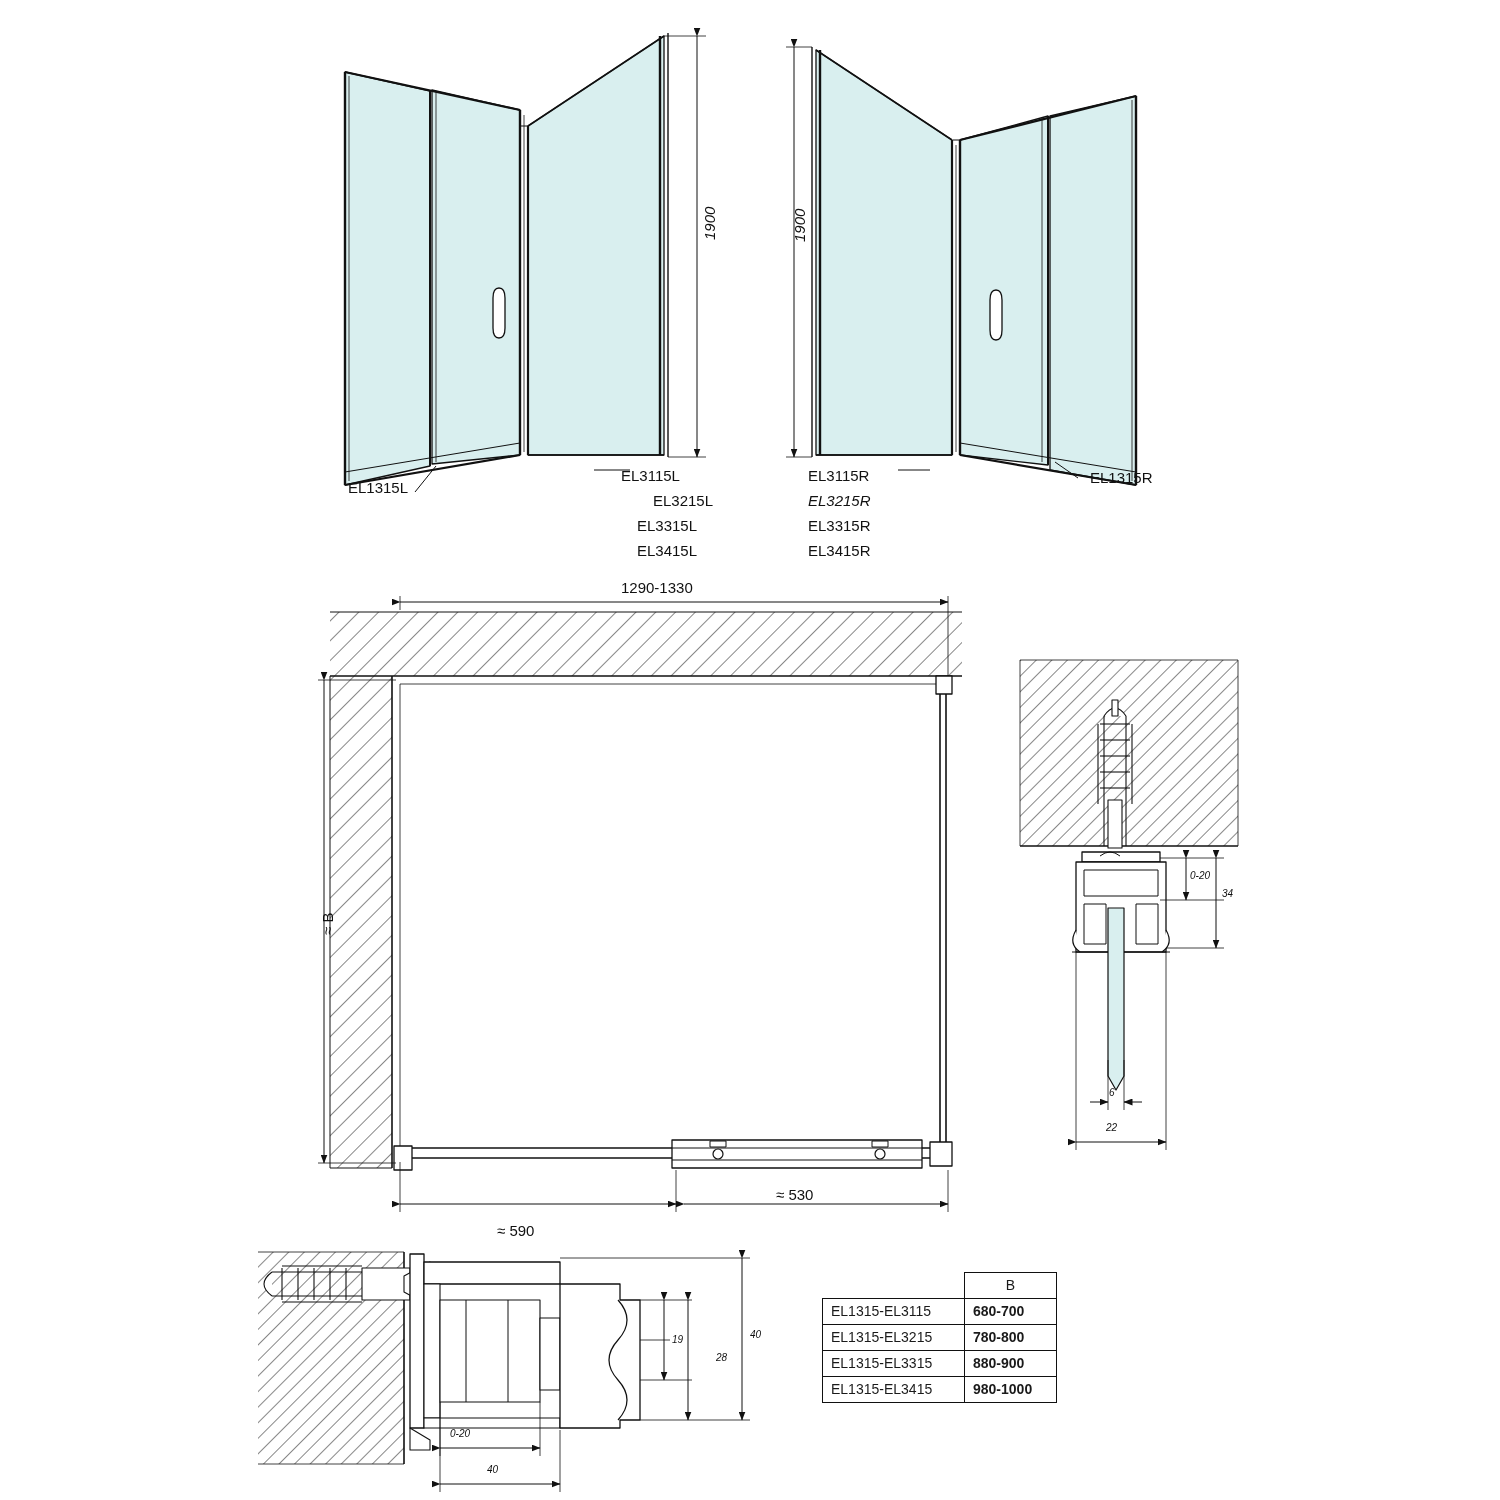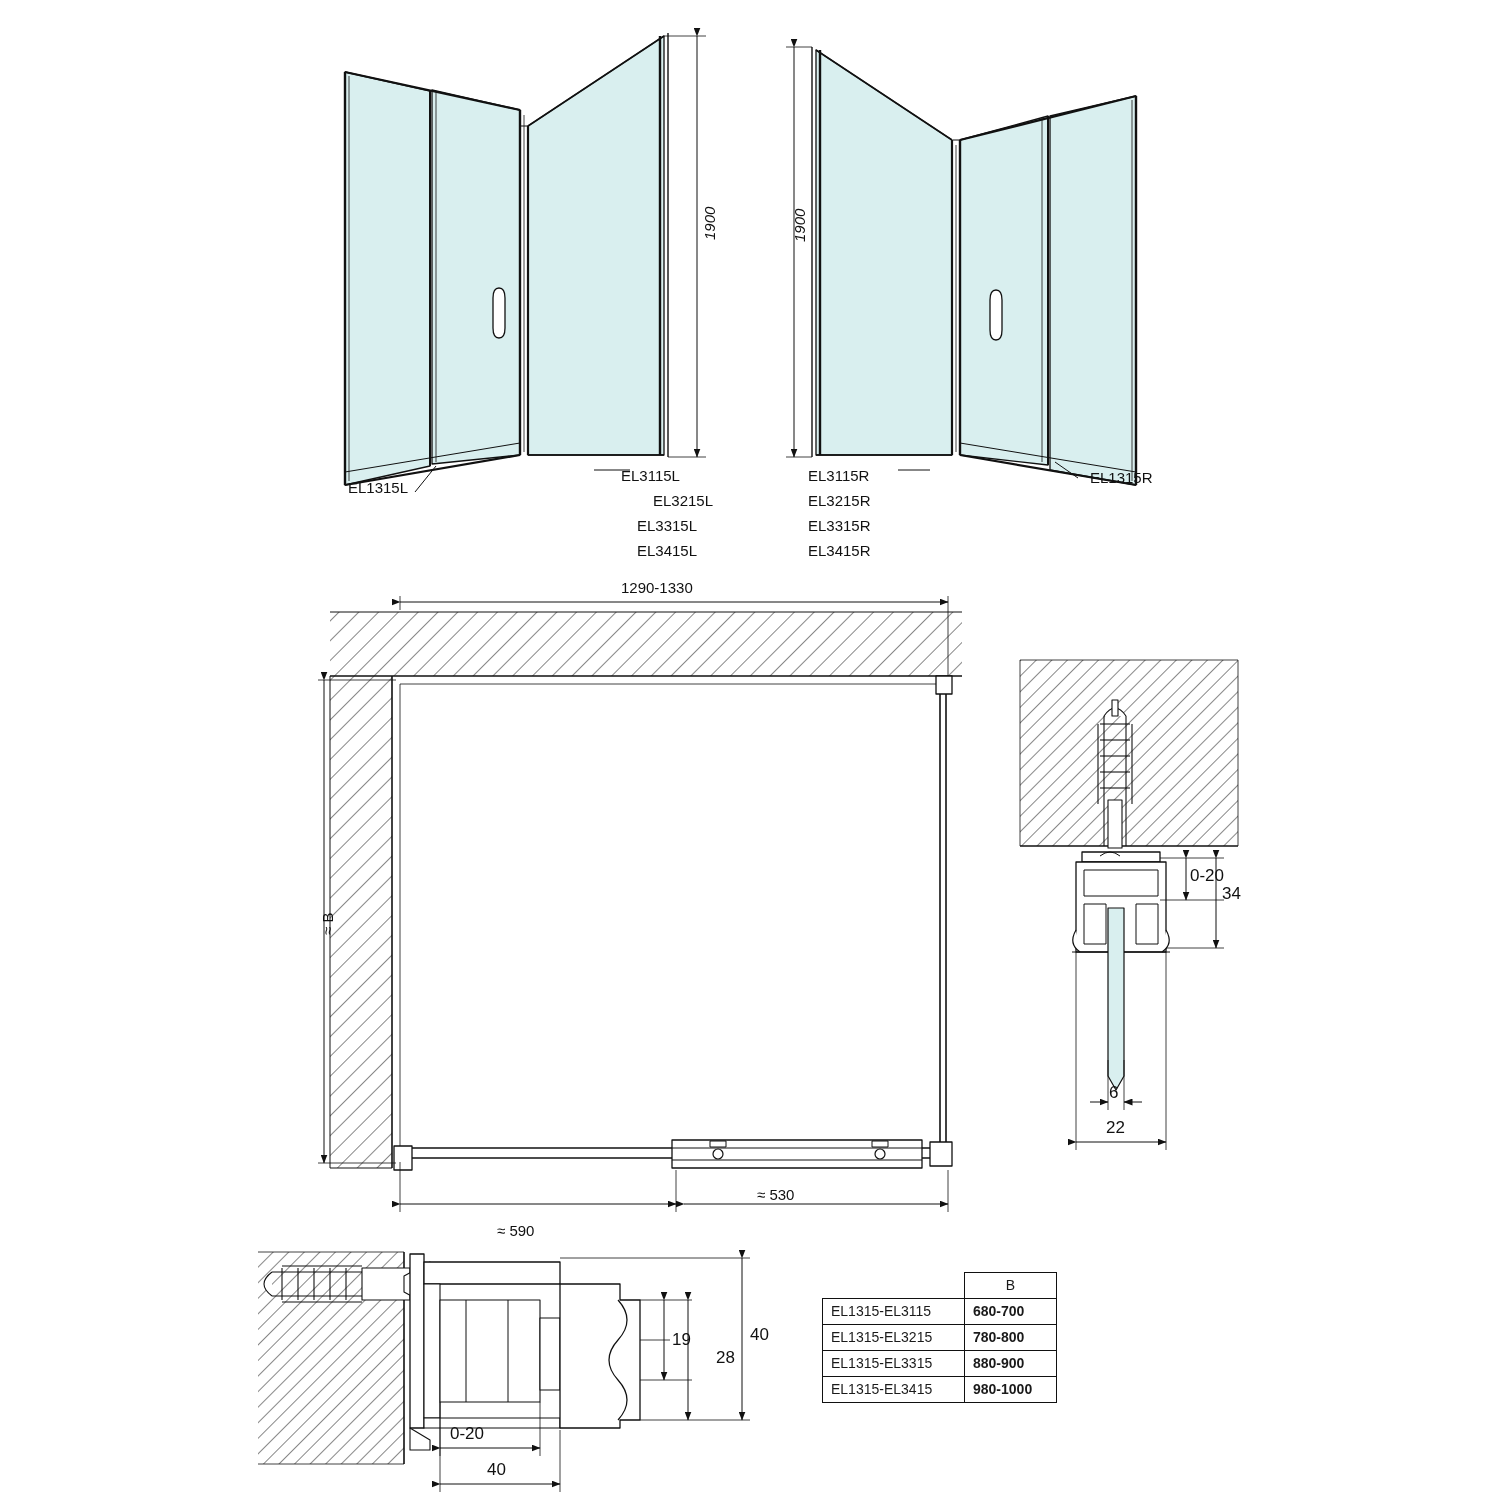--- a/index.html
+++ b/index.html
@@ -16,21 +16,21 @@
   .stage { position: absolute; inset: 0; }
   svg.layer { position: absolute; left: 0; top: 0; width: 1500px; height: 1500px; }
 
   .lbl {
     position: absolute;
     font-size: 15px;
     line-height: 19px;
     white-space: nowrap;
     color: #111;
   }
-  .lbl.small { font-size: 17px; }
+  .lbl.small { font-size: 10px; font-style: italic; }
   .lbl.vert {
     transform-origin: 0 0;
     transform: rotate(-90deg);
   }
   .lbl.ital { font-style: italic; }
 
   table.spec {
     position: absolute;
     left: 822px;
     top: 1272px;
@@ -278,29 +278,29 @@
 
   <div class="lbl vert ital" style="left:700px; top:240px;">1900</div>
   <div class="lbl" style="left:348px; top:478px;">EL1315L</div>
   <div class="lbl" style="left:608px; top:466px;margin-left:13px;">EL3115L</div>
   <div class="lbl" style="left:637px; top:491px;margin-left:16px;">EL3215L</div>
   <div class="lbl" style="left:637px; top:516px;">EL3315L</div>
   <div class="lbl" style="left:637px; top:541px;">EL3415L</div>
 
   <div class="lbl vert ital" style="left:790px; top:242px;">1900</div>
   <div class="lbl" style="left:808px; top:466px;">EL3115R</div>
-  <div class="lbl" style="left:808px; top:491px;">EL3215R</div>
+  <div class="lbl" style="left:808px; top:491px;font-style:italic;">EL3215R</div>
   <div class="lbl" style="left:808px; top:516px;">EL3315R</div>
   <div class="lbl" style="left:808px; top:541px;">EL3415R</div>
   <div class="lbl" style="left:1090px; top:468px;">EL1315R</div>
 
   <div class="lbl" style="left:621px; top:578px;">1290-1330</div>
   <div class="lbl vert" style="left:318px; top:935px;">≈ B</div>
   <div class="lbl" style="left:497px; top:1221px;">≈ 590</div>
-  <div class="lbl" style="left:757px; top:1185px;">≈ 530</div>
+  <div class="lbl" style="left:776px; top:1185px;">≈ 530</div>
 
   <div class="lbl small" style="left:1190px; top:866px;">0-20</div>
   <div class="lbl small" style="left:1222px; top:884px;">34</div>
   <div class="lbl small" style="left:1109px; top:1083px;">6</div>
   <div class="lbl small" style="left:1106px; top:1118px;">22</div>
 
   <div class="lbl small" style="left:450px; top:1424px;">0-20</div>
   <div class="lbl small" style="left:487px; top:1460px;">40</div>
   <div class="lbl small" style="left:672px; top:1330px;">19</div>
   <div class="lbl small" style="left:696px; top:1348px;margin-left:20px;">28</div>

